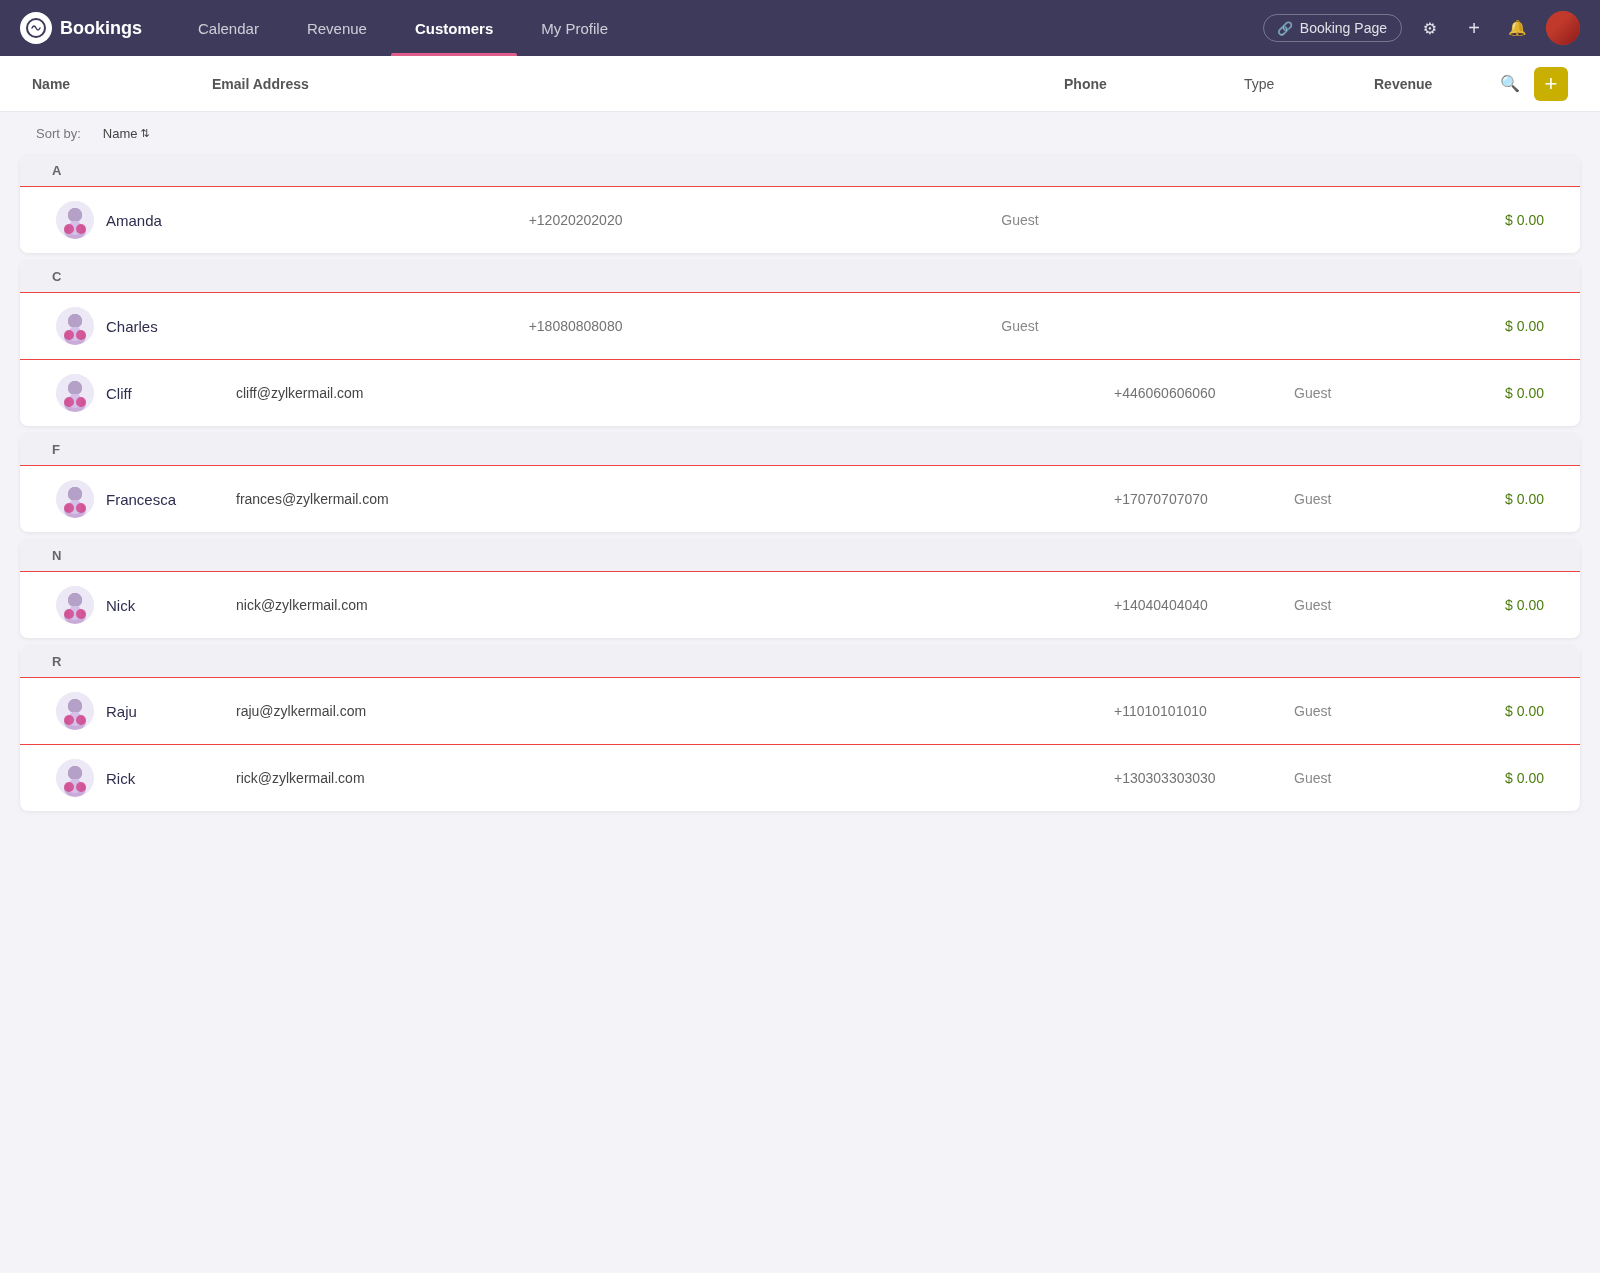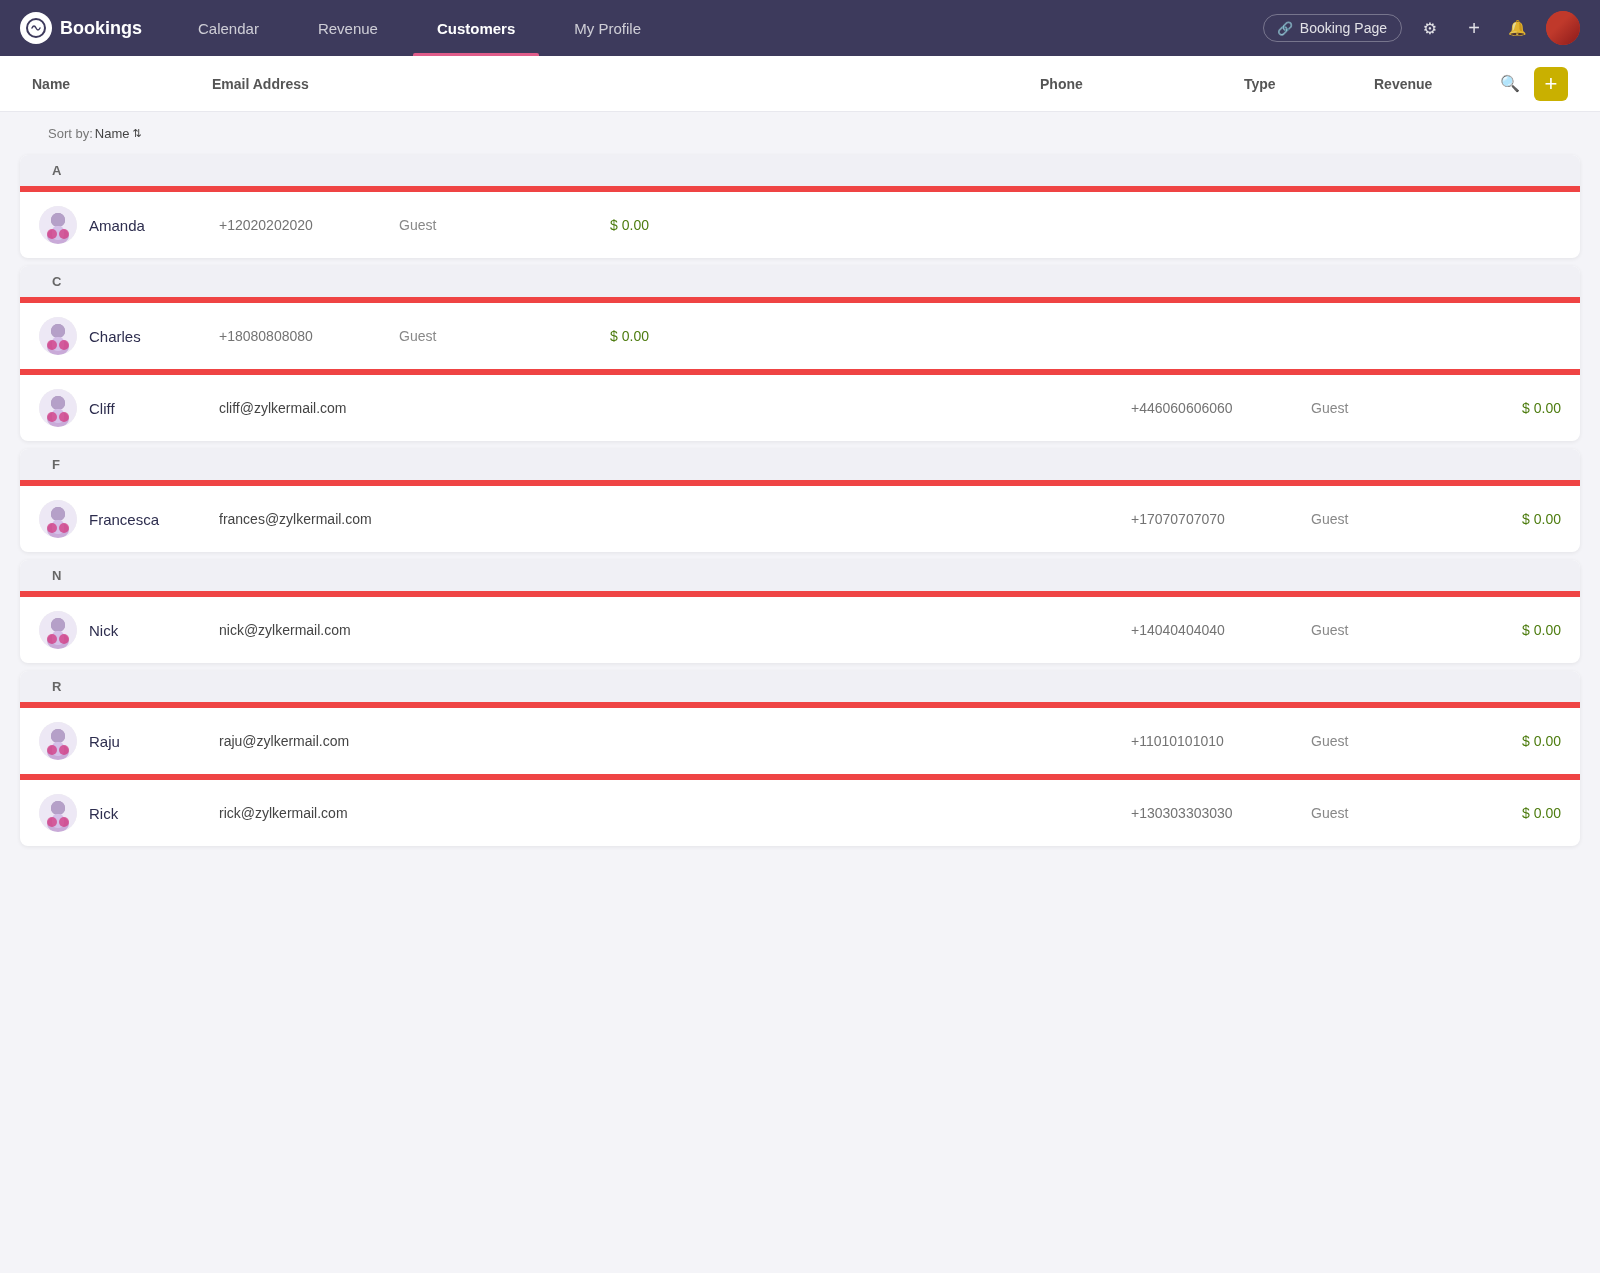--- a/index.html
+++ b/index.html
@@ -29,21 +29,21 @@
       background: #fff;
       border-radius: 50%;
       display: flex; align-items: center; justify-content: center;
       color: #3d3a5c;
       font-size: 14px;
       font-weight: 800;
     }
     .nav-links {
       display: flex;
       align-items: center;
-      gap: 11px;
+      gap: 0;
       flex: 1;
     }
     .nav-item {
       color: rgba(255,255,255,0.75);
       font-size: 15px;
       padding: 0 24px;
       height: 56px;
       display: flex;
       align-items: center;
       cursor: pointer;
@@ -127,23 +127,22 @@
     }
     .col-phone {
       width: 180px;
       font-size: 14px;
       font-weight: 600;
       color: #555;
     }
     .col-type {
       width: 130px;
       font-size: 14px;
-      font-weight: 700;
+      font-weight: 400;
       color: #555;
-      margin-left: 24px;
     }
     .col-revenue {
       width: 120px;
       font-size: 14px;
       font-weight: 600;
       color: #555;
     }
     .header-actions {
       display: flex;
       align-items: center;
@@ -167,24 +166,24 @@
       display: flex; align-items: center; justify-content: center;
       color: #fff;
       font-size: 22px;
       cursor: pointer;
       border: none;
       font-weight: 300;
     }
 
     
     .sort-bar {
-      padding: 14px 48px;
-      display: flex;
-      align-items: center;
-      gap: 2px;
+      padding: 14px 36px;
+      display: flex;
+      align-items: center;
+      gap: 22px;
       font-size: 13px;
       color: #777;
     }
     .sort-value {
       color: #444;
       font-weight: 500;
       display: flex;
       align-items: center;
       gap: 3px;
       cursor: pointer;
@@ -207,23 +206,24 @@
       background: #f0f0f5;
       padding: 8px 32px;
       font-size: 13px;
       font-weight: 600;
       color: #666;
       letter-spacing: 0.3px;
     }
     .customer-row {
       display: flex;
       align-items: center;
-      padding: 14px 19px;
-      border-top: 6px solid #ef4444;
-      cursor: pointer;
+      padding: 14px 36px;
+      border-top: 1px solid #ef4444;
+      cursor: pointer;
+      justify-content: space-between;
     }
     .customer-row:first-of-type { border-top: none; }
     .row-name {
       width: 180px;
       display: flex;
       align-items: center;
       gap: 12px;
     }
     .customer-avatar {
       width: 38px; height: 38px;

